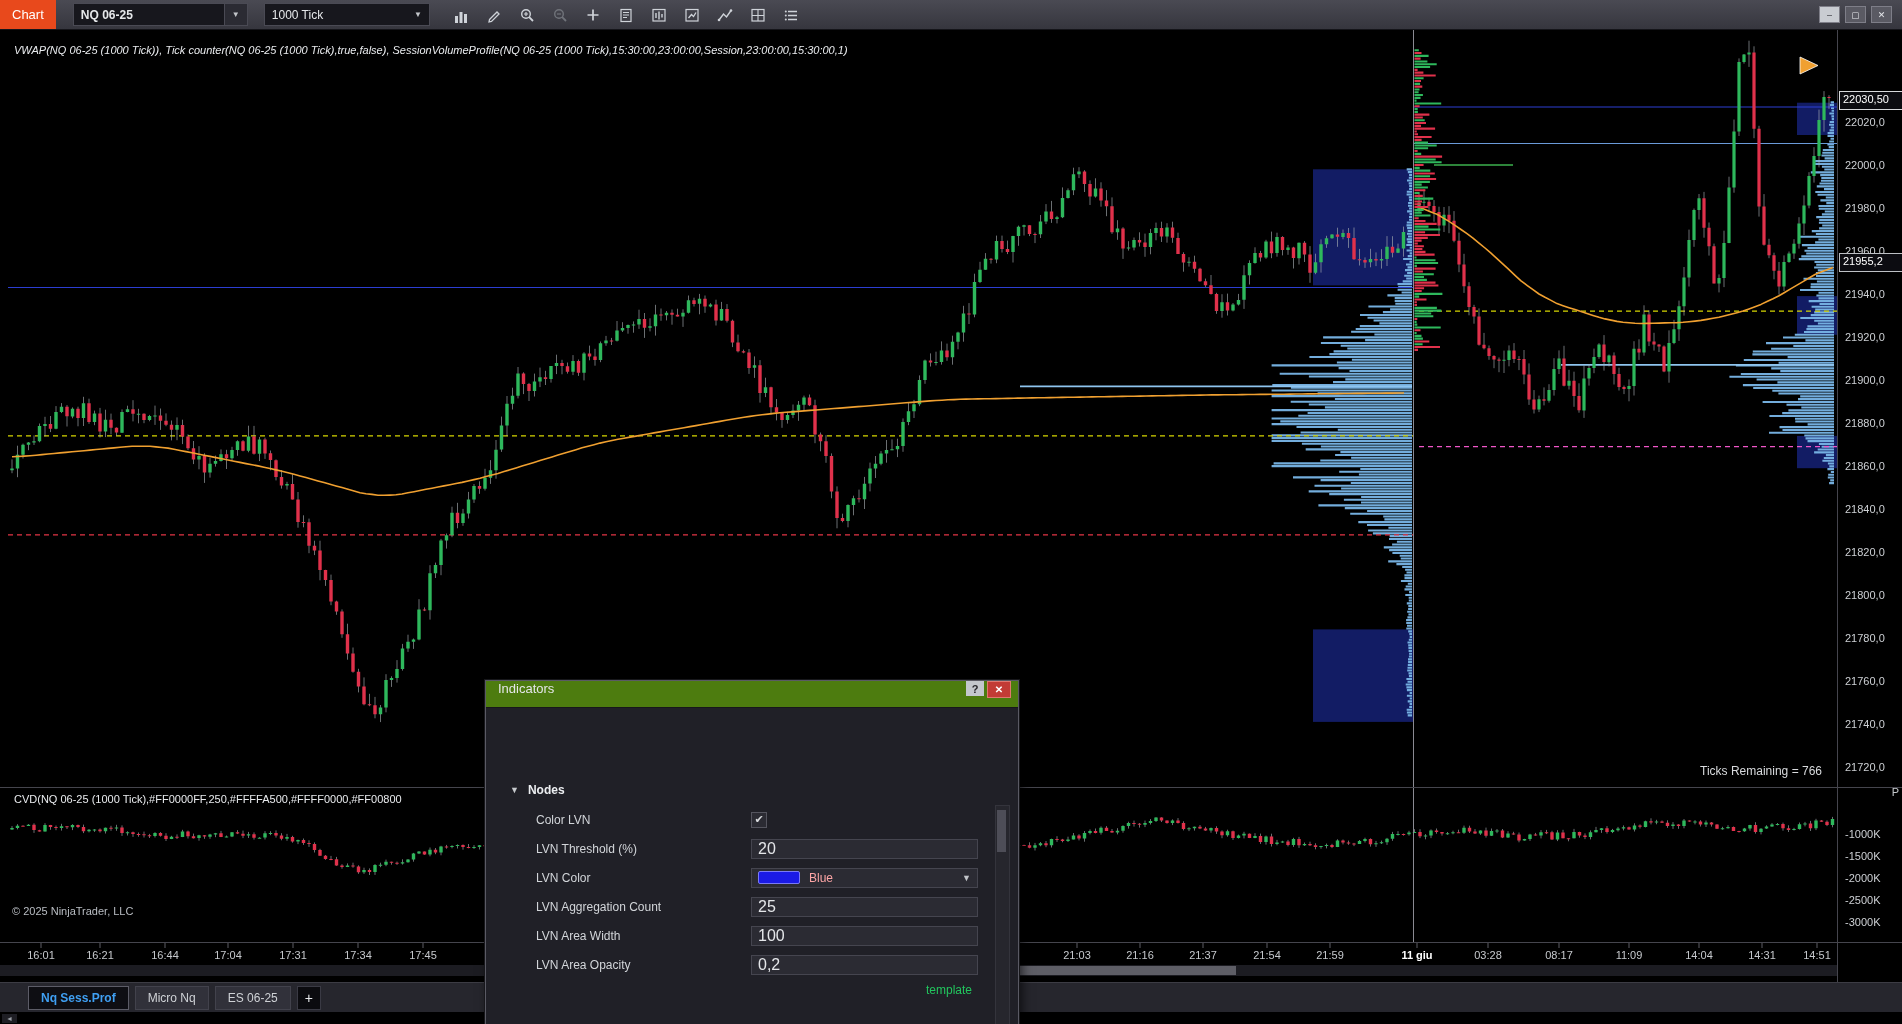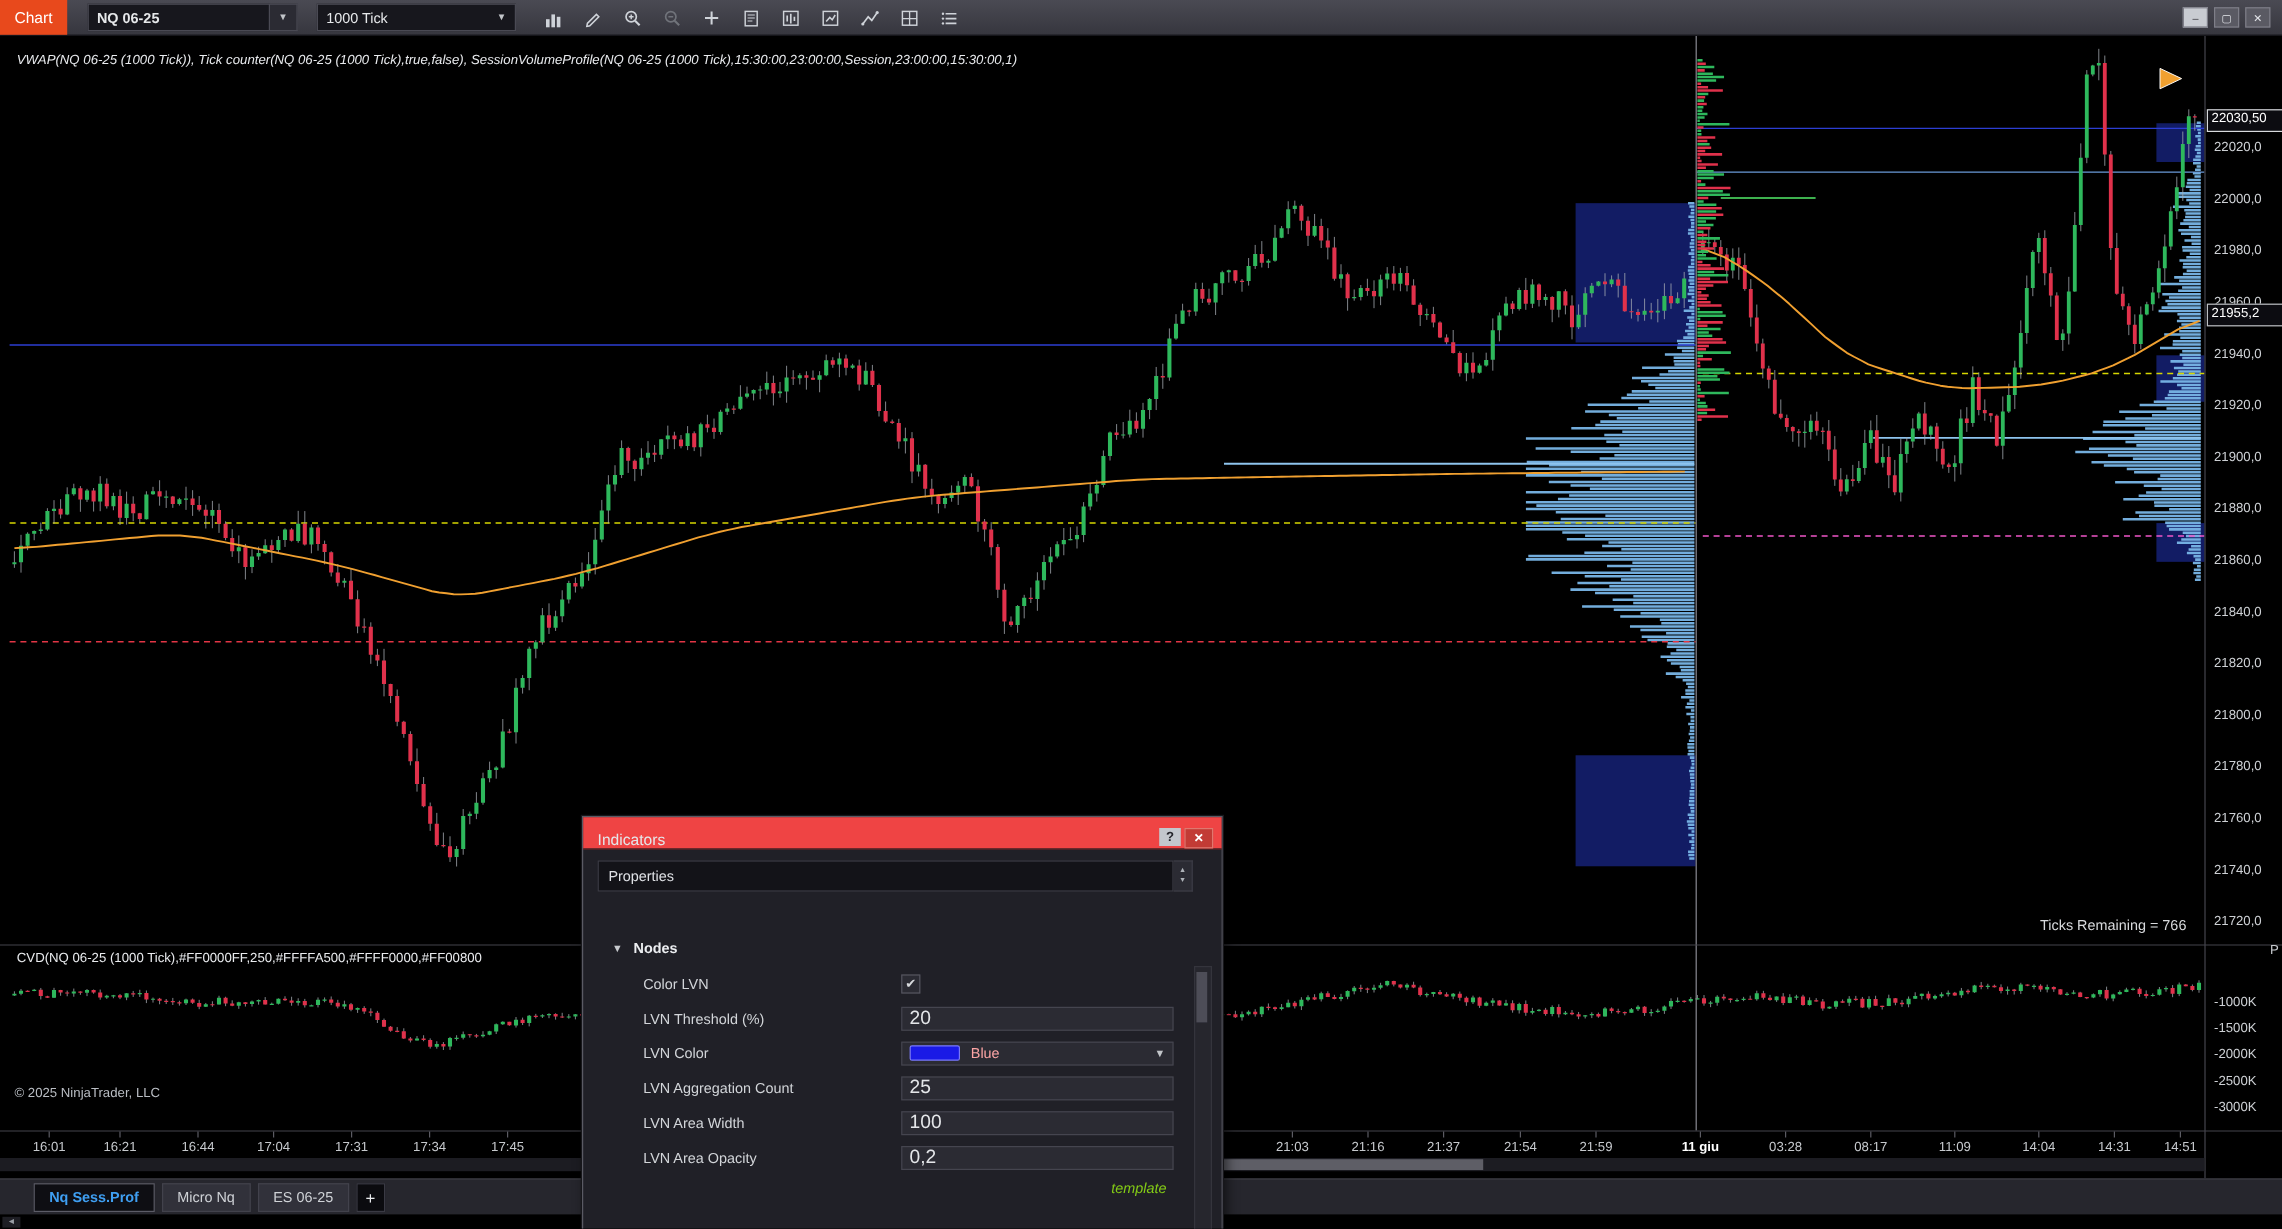--- a/index.html
+++ b/index.html
@@ -30,21 +30,21 @@
   .copyright{position:absolute;left:12px;top:905px;color:#b9bdc3;font-size:11px;z-index:2;}
   .ticks-remaining{position:absolute;right:80px;top:764px;color:#d8dadd;font-size:12px;z-index:2;}
   .corner-p{position:absolute;right:3px;top:786px;color:#c6c9cd;font-size:11px;z-index:2;}
   .price-badge{position:absolute;left:1839px;width:61px;height:17px;background:#0c0c11;border:1px solid #d7d9dc;
     color:#fff;font-size:11px;line-height:15px;padding-left:3px;z-index:3;}
   .price-badge.vwap{border-color:#bdc0c4;}
 
   
   .dialog{position:absolute;left:485px;top:680px;width:532px;height:360px;background:#202027;
     border:1px solid #5a5a64;outline:1px solid #17171b;box-shadow:3px 4px 10px rgba(0,0,0,.65);z-index:10;}
-  .dlg-title{height:26px;background:#ef4444;border-bottom:1px solid #17171b;display:flex;align-items:flex-end;
+  .dlg-title{height:26px;background:#4d7c0f;border-bottom:1px solid #17171b;display:flex;align-items:flex-start;
     justify-content:space-between;padding:0 7px 0 12px;color:#e4e6e9;font-size:13px;}
   .dlg-btns{display:flex;gap:3px;}
   .dlg-help{width:18px;height:15px;background:#c3c7cd;color:#26262c;font-size:11px;font-weight:bold;display:flex;align-items:center;justify-content:center;}
   .dlg-close{width:22px;height:15px;background:#c23b35;border:1px solid #e0776f;color:#fff;font-size:10px;font-weight:bold;display:flex;align-items:center;justify-content:center;}
   .dlg-props-row{position:absolute;top:36px;left:12px;right:24px;height:26px;display:flex;}
   .dlg-propsbar{flex:1;background:#131318;border:1px solid #3c3c46;color:#dfe1e5;font-size:12px;display:flex;align-items:center;padding:0 8px;}
   .dlg-spinner{width:15px;background:#2b2b33;border:1px solid #3c3c46;border-left:none;color:#aeb2b8;
     display:flex;flex-direction:column;align-items:center;justify-content:center;gap:2px;font-size:6px;line-height:1;}
   .dlg-section{position:absolute;top:102px;left:24px;color:#eceef1;font-size:12px;font-weight:bold;display:flex;gap:9px;align-items:center;}
   .sec-arrow{font-size:9px;color:#c6c9cd;font-weight:normal;}
@@ -53,21 +53,21 @@
   .prop-label{width:265px;padding-left:50px;color:#d2d5d9;font-size:12px;box-sizing:border-box;}
   .prop-ctrl{flex:1;display:flex;align-items:center;margin-right:14px;}
   .txtbox{width:100%;height:20px;background:#2b2b33;border:1px solid #45454f;color:#e4e6e9;font-size:16px;padding:0 6px;line-height:18px;box-sizing:border-box;}
   .cbx{width:14px;height:14px;background:#2b2b33;border:1px solid #55555f;color:#d8dadd;font-size:11px;display:flex;align-items:center;justify-content:center;}
   .color-combo{width:100%;height:20px;background:#2b2b33;border:1px solid #45454f;display:flex;align-items:center;padding:0 6px;gap:9px;box-sizing:border-box;}
   .swatch{width:40px;height:11px;border:1px solid #7a7af5;border-radius:2px;}
   .combo-text{color:#fca5a5;font-size:12px;flex:1;}
   .chev-sm{color:#c2c5c9;font-size:9px;}
   .dlg-scroll{position:absolute;top:124px;bottom:6px;right:8px;width:13px;background:#26262d;border:1px solid #34343c;}
   .dlg-thumb{position:absolute;top:4px;left:1px;width:9px;height:42px;background:#4d4d57;}
-  .dlg-footer{position:absolute;bottom:44px;right:46px;color:#84cc16;font-style:italic;font-size:12px;text-align:right;}
+  .dlg-footer{position:absolute;bottom:44px;right:46px;color:#22c55e;font-size:12px;text-align:right;}
 
   
   .tabsrow{position:absolute;left:0;right:0;top:982px;height:30px;background:#26262d;border-top:1px solid #3c3c44;
     display:flex;align-items:center;padding-left:28px;gap:6px;z-index:5;}
   .tab{height:22px;padding:0 12px;display:flex;align-items:center;font-size:12px;background:#31313a;border:1px solid #42424c;color:#cfd2d6;}
   .tab.active{background:#0e0e13;border-color:#5c5c67;color:#3f9ff2;font-weight:bold;}
   .tab-add{width:22px;height:22px;background:#0b0b0f;border:1px solid #3a3a44;color:#e8eaed;display:flex;align-items:center;justify-content:center;font-size:14px;}
   .bottom-strip{position:absolute;left:0;right:0;top:1012px;height:12px;background:#000;z-index:5;}
   .corner-btn{position:absolute;left:2px;top:1014px;width:15px;height:9px;background:#1e1e24;color:#9a9ea5;font-size:7px;display:flex;align-items:center;justify-content:center;z-index:6;}
 </style>
@@ -310,29 +310,20 @@
   <div class="corner-btn">◄</div>
 
   <div class="dialog">
     <div class="dlg-title">
       <span>Indicators</span>
       <span class="dlg-btns">
         <span class="dlg-help">?</span>
         <span class="dlg-close">✕</span>
       </span>
     </div>
-    <div class="dlg-props-row">
-      <div class="dlg-propsbar">
-        <span>Properties</span>
-      </div>
-      <div class="dlg-spinner">
-        <span>▲</span>
-        <span>▼</span>
-      </div>
-    </div>
     <div class="dlg-section">
       <span class="sec-arrow">▼</span>
       <span>Nodes</span>
     </div>
     <div class="dlg-rows" id="dlg-rows">
         <div class="prop-row">
           <div class="prop-label">Color LVN</div>
           <div class="prop-ctrl">
             <span class="cbx">✔</span>
           </div>

